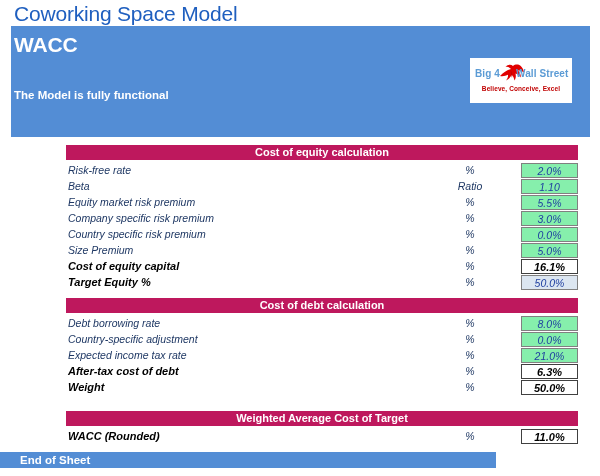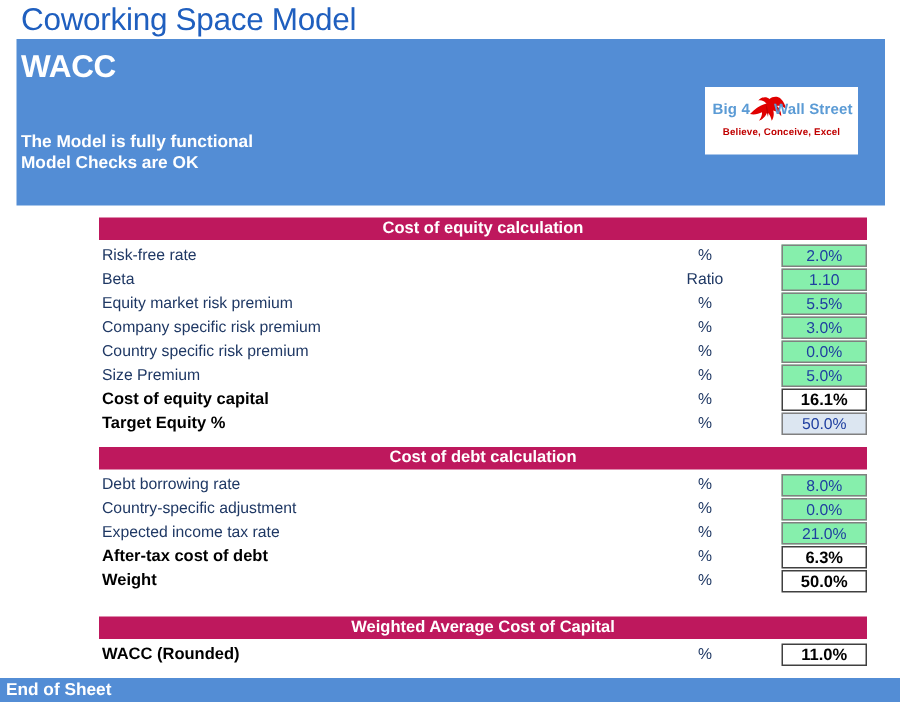--- a/index.html
+++ b/index.html
@@ -134,20 +134,21 @@
     text-align: center;
     line-height: 15px;
   }
 
   
   .row {
     position: absolute;
     left: 0;
     width: 600px;
     height: 16px;
+    font-style: italic;
   }
   .row .label {
     position: absolute;
     left: 68px;
     top: 1px;
     font-size: 10.5px;
     color: #1f3864;
     white-space: nowrap;
   }
   .row .label.bold {
@@ -191,44 +192,43 @@
     background: #dce6f1;
     border: 1px solid #808080;
     color: #1f3fa0;
   }
 
   
   .end-bar {
     position: absolute;
     left: 0;
     top: 452px;
-    width: 600px;
+    width: 496px;
     height: 16px;
     background: #538dd5;
     color: #ffffff;
     font-weight: bold;
     font-size: 11.5px;
     line-height: 16px;
-    padding-left: 4px;
+    padding-left: 20px;
     box-sizing: border-box;
   }
 </style>
 </head>
 <body>
 
 <div class="sheet">
 
   <div class="banner"></div>
 
   <div class="doc-title">Coworking Space Model</div>
   <div class="sheet-title">WACC</div>
 
   <div class="banner-note">
     <div>The Model is fully functional</div>
-    <div>Model Checks are OK</div>
   </div>
 
   <div class="logo-box">
     <div class="logo-row">
       <span class="logo-big4">Big 4</span>
       <svg class="logo-eagle" viewBox="0 0 28 22">
         <path d="M2 13 C6 9, 9 7, 13 6 C11 4, 9 3.5, 7.5 4 C9.5 1.5, 13 1, 15 3 C17 1.2, 20.5 1, 22.5 2.8 C24.5 4.6, 25.5 7, 26 9.5 C24 8, 22 7.2, 20 7.6 C22 9.5, 23 12, 22.8 14.5 C21.5 12.5, 19.5 11, 17.5 10.6 C18.2 13, 17.8 15.5, 16.5 17.5 C16 15, 15 13, 13.5 11.8 C12.5 14.5, 10.5 16.5, 8 17.5 C9.5 15.5, 10.2 13.5, 10 11.8 C7.8 12.8, 5 13.8, 2 13 Z" fill="#e00000"></path>
         <path d="M12.5 6.5 C14 9, 14.5 12, 14 15 C13.2 12.2, 12.6 9.2, 12.5 6.5 Z" fill="#c00000"></path>
       </svg>
       <span class="logo-wall">Wall Street</span>
@@ -300,21 +300,21 @@
     <span class="label bold">After-tax cost of debt</span>
     <span class="unit">%</span>
     <span class="val calc">6.3%</span>
   </div>
   <div class="row" style="top:380px;">
     <span class="label bold">Weight</span>
     <span class="unit">%</span>
     <span class="val calc">50.0%</span>
   </div>
 
-  <div class="section-bar" style="top:411px;">Weighted Average Cost of Capital</div>
+  <div class="section-bar" style="top:411px;">Weighted Average Cost of Target</div>
 
   <div class="row" style="top:429px;padding-left:24px;">
     <span class="label bold">WACC (Rounded)</span>
     <span class="unit">%</span>
     <span class="val calc">11.0%</span>
   </div>
 
   <div class="end-bar">End of Sheet</div>
 
 </div>

